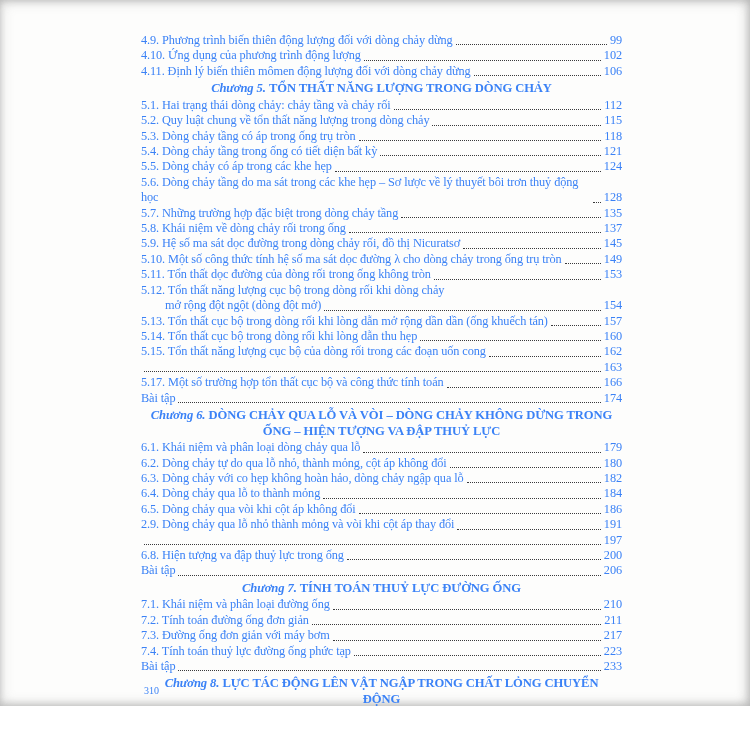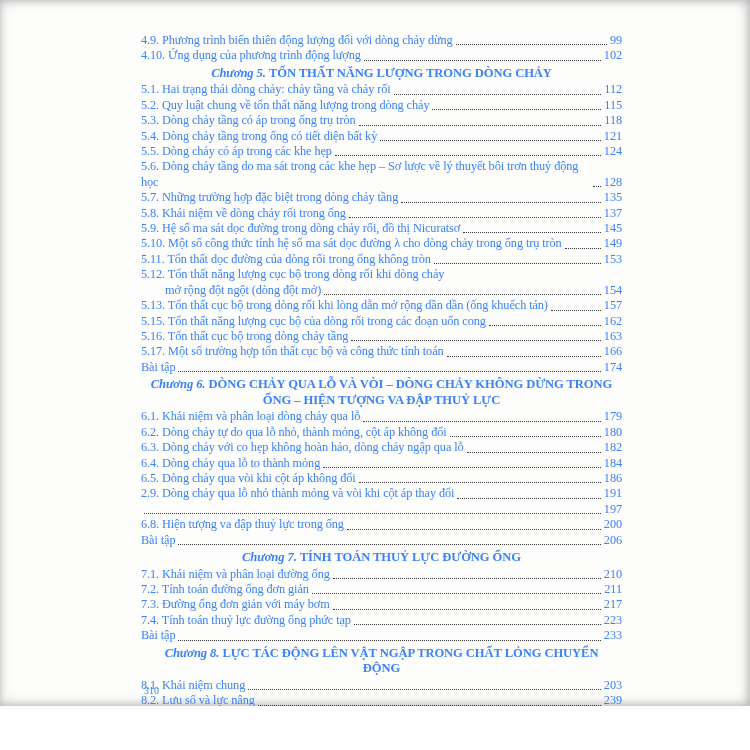--- a/index.html
+++ b/index.html
@@ -56,20 +56,27 @@
           <span class="toc-page">99</span>
         </div>
       </div>
       <div class="toc-entry">
         <div class="toc-row">
           <span class="toc-label">4.10. Ứng dụng của phương trình động lượng</span>
           <span class="dots"></span>
           <span class="toc-page">102</span>
         </div>
       </div>
+      <div class="toc-entry">
+        <div class="toc-row">
+          <span class="toc-label">4.11. Định lý biến thiên mômen động lượng đối với dòng chảy dừng</span>
+          <span class="dots"></span>
+          <span class="toc-page">106</span>
+        </div>
+      </div>
       <div class="chapter-heading"><span class="ch-prefix">Chương 5. </span><span class="ch-title">TỔN THẤT NĂNG LƯỢNG TRONG DÒNG CHẢY</span></div>
       <div class="toc-entry">
         <div class="toc-row">
           <span class="toc-label">5.1. Hai trạng thái dòng chảy: chảy tầng và chảy rối</span>
           <span class="dots"></span>
           <span class="toc-page">112</span>
         </div>
       </div>
       <div class="toc-entry">
         <div class="toc-row">
@@ -151,28 +158,34 @@
       </div>
       <div class="toc-entry">
         <div class="toc-row">
           <span class="toc-label">5.13. Tổn thất cục bộ trong dòng rối khi lòng dẫn mở rộng dần dần (ống khuếch tán)</span>
           <span class="dots"></span>
           <span class="toc-page">157</span>
         </div>
       </div>
       <div class="toc-entry">
         <div class="toc-row">
+          <span class="toc-label">5.14. Tổn thất cục bộ trong dòng rối khi lòng dẫn thu hẹp</span>
+          <span class="dots"></span>
+          <span class="toc-page">160</span>
+        </div>
+      </div>
+      <div class="toc-entry">
+        <div class="toc-row">
           <span class="toc-label">5.15. Tổn thất năng lượng cục bộ của dòng rối trong các đoạn uốn cong</span>
           <span class="dots"></span>
           <span class="toc-page">162</span>
         </div>
       </div>
       <div class="toc-entry">
         <div class="toc-row">
-          <span class="toc-label">5.16. Tổn thất cục bộ trong dòng chảy tầng</span>
           <span class="dots"></span>
           <span class="toc-page">163</span>
         </div>
       </div>
       <div class="toc-entry">
         <div class="toc-row">
           <span class="toc-label">5.17. Một số trường hợp tổn thất cục bộ và công thức tính toán</span>
           <span class="dots"></span>
           <span class="toc-page">166</span>
         </div>

